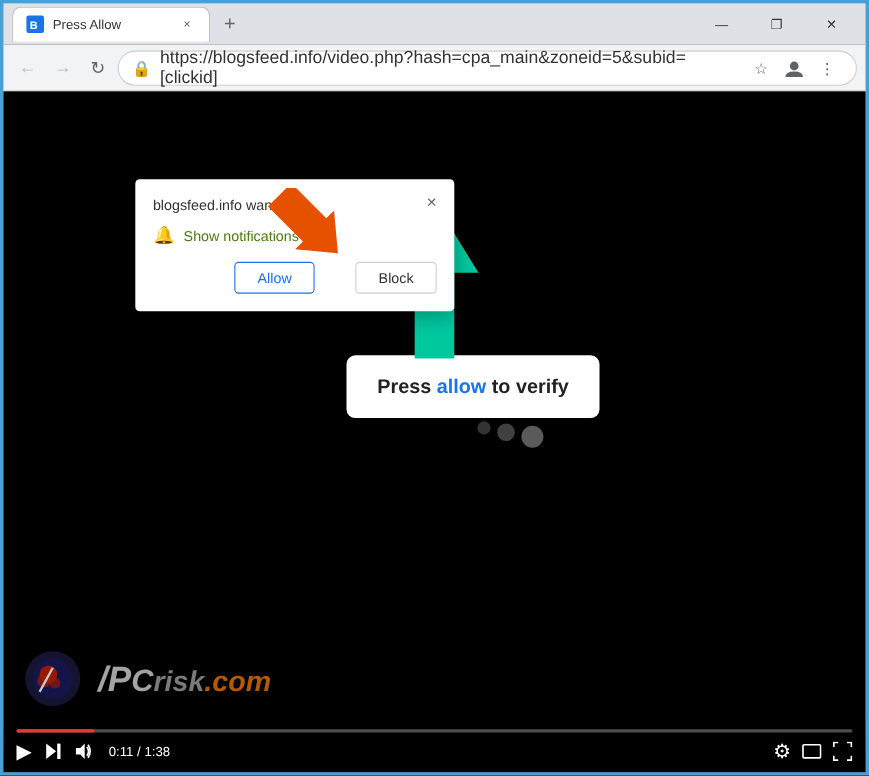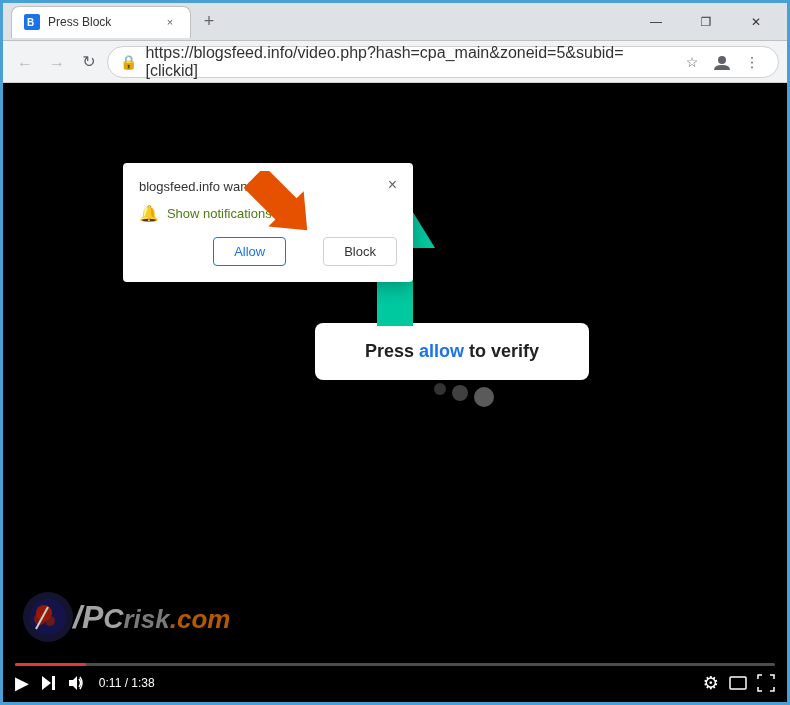--- a/index.html
+++ b/index.html
@@ -265,21 +265,21 @@
       position: relative;
       overflow: hidden;
     }
 
     
     .verify-box {
       position: absolute;
       top: 240px;
       left: 50%;
       transform: translateX(-80px);
-      width: 274px;
+      width: 230px;
       background: white;
       border-radius: 8px;
       padding: 18px 24px;
       text-align: center;
       font-size: 18px;
       font-weight: bold;
       color: #222;
       box-shadow: 0 4px 20px rgba(0,0,0,0.4);
     }
 
@@ -360,21 +360,21 @@
       align-items: center;
     }
 
     
     .pcrisk-watermark {
       position: absolute;
       bottom: 60px;
       left: 20px;
       display: flex;
       align-items: center;
-      gap: 0;
+      gap: 16px;
       opacity: 0.8;
     }
 
     .pcrisk-logo-circle {
       width: 50px;
       height: 50px;
       border-radius: 50%;
       background: #1a1a3e;
       display: flex;
       align-items: center;
@@ -406,21 +406,21 @@
 <div class="browser-window">
 
   <div class="title-bar">
     <div class="tab-bar">
       <div class="tab">
         <div class="tab-favicon">
           <svg width="12" height="12" viewBox="0 0 12 12">
             <text x="1" y="10" font-size="10" fill="white" font-weight="bold">B</text>
           </svg>
         </div>
-        <span class="tab-title">Press Block</span>
+        <span class="tab-title">Press Allow</span>
         <div class="tab-close">×</div>
       </div>
       <div class="new-tab-btn">+</div>
     </div>
     <div class="window-controls">
       <div class="win-btn">—</div>
       <div class="win-btn">❐</div>
       <div class="win-btn close">✕</div>
     </div>
   </div>

